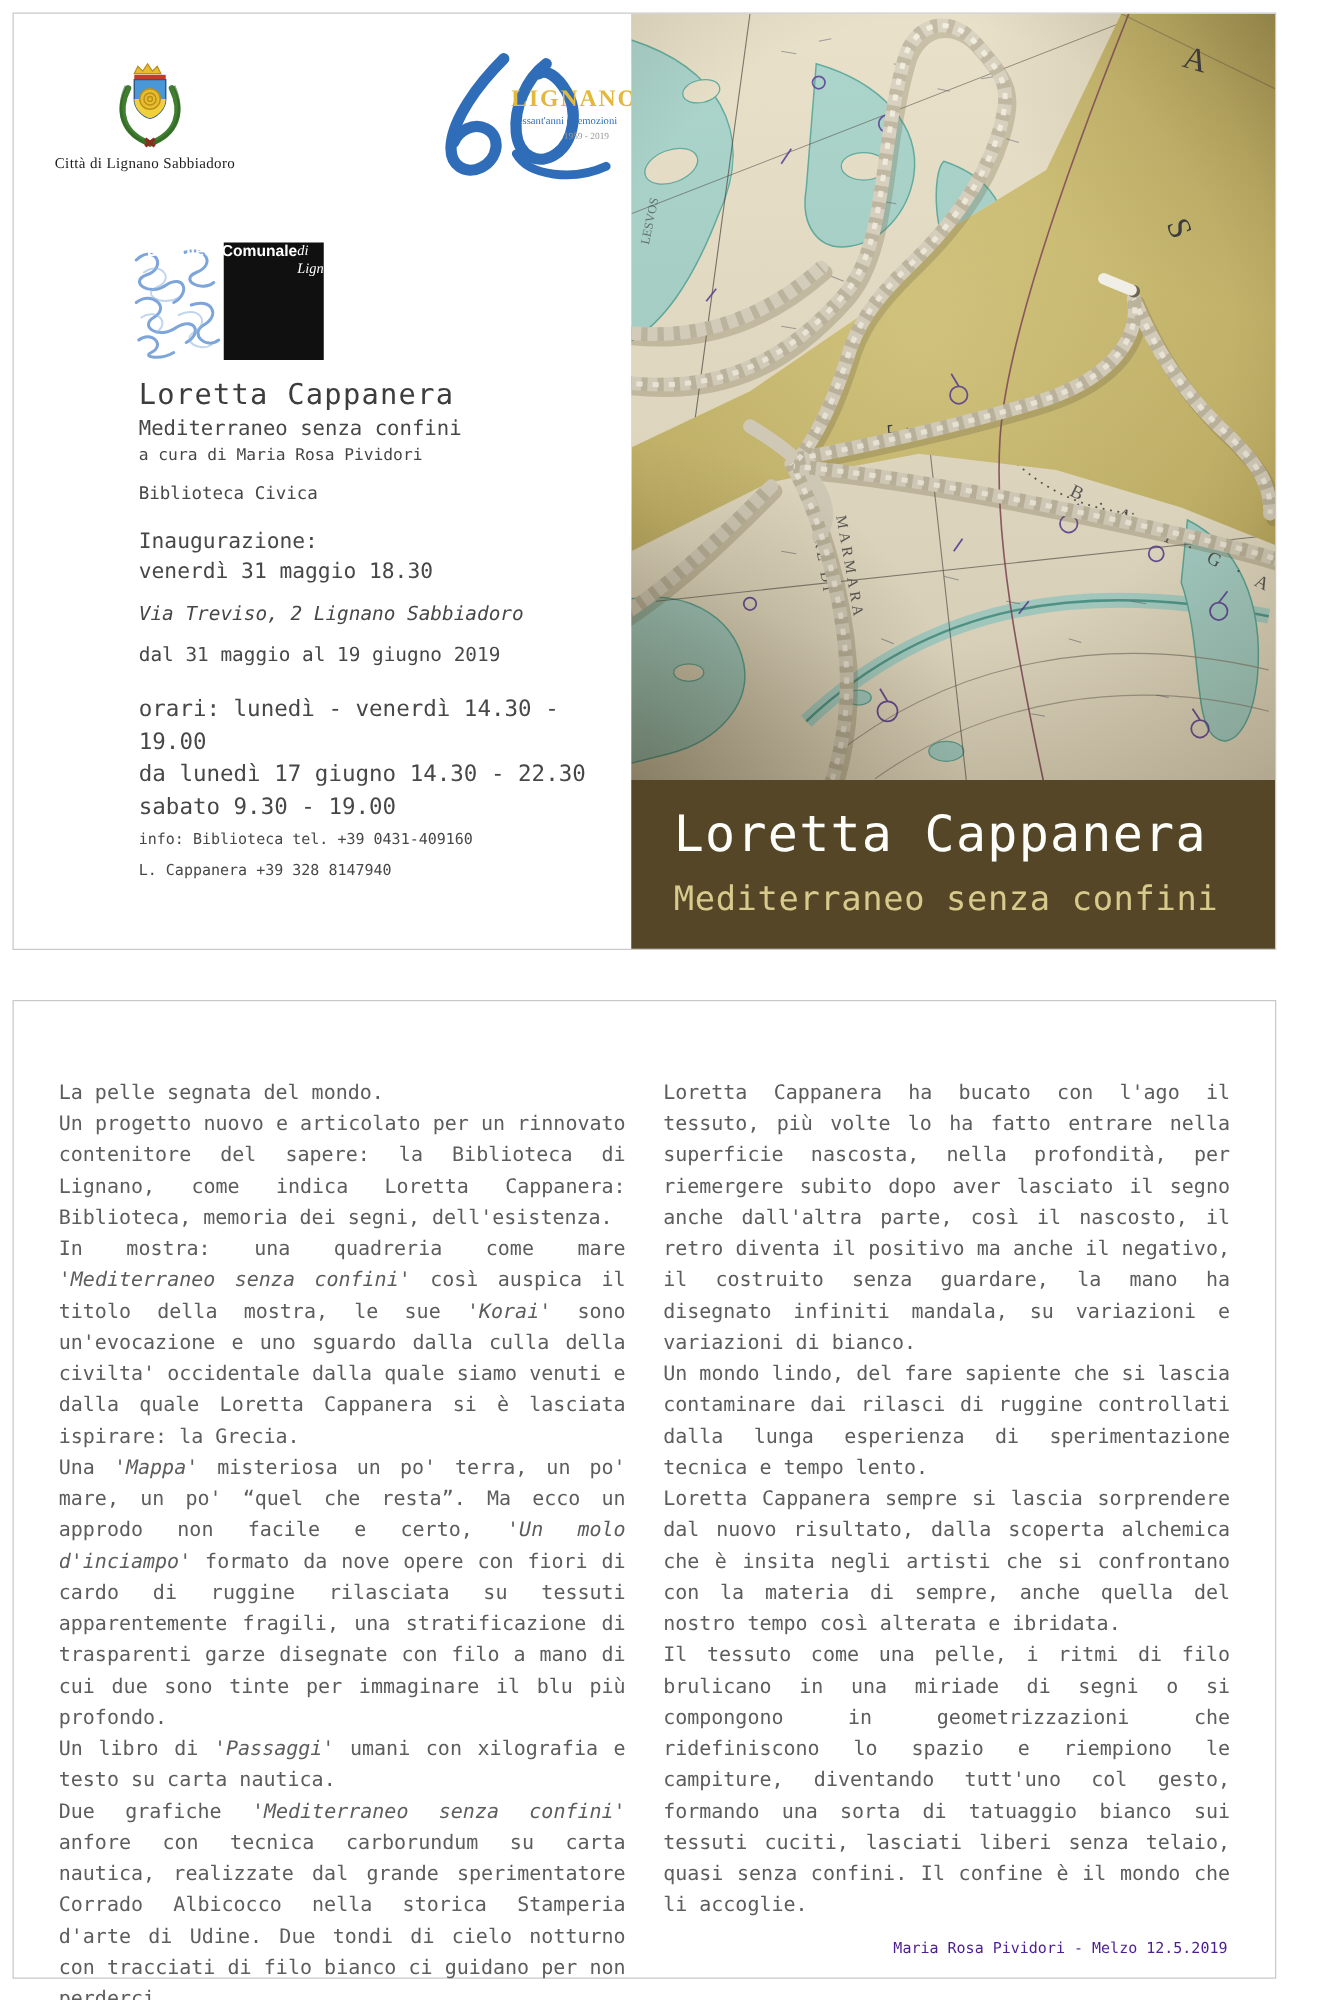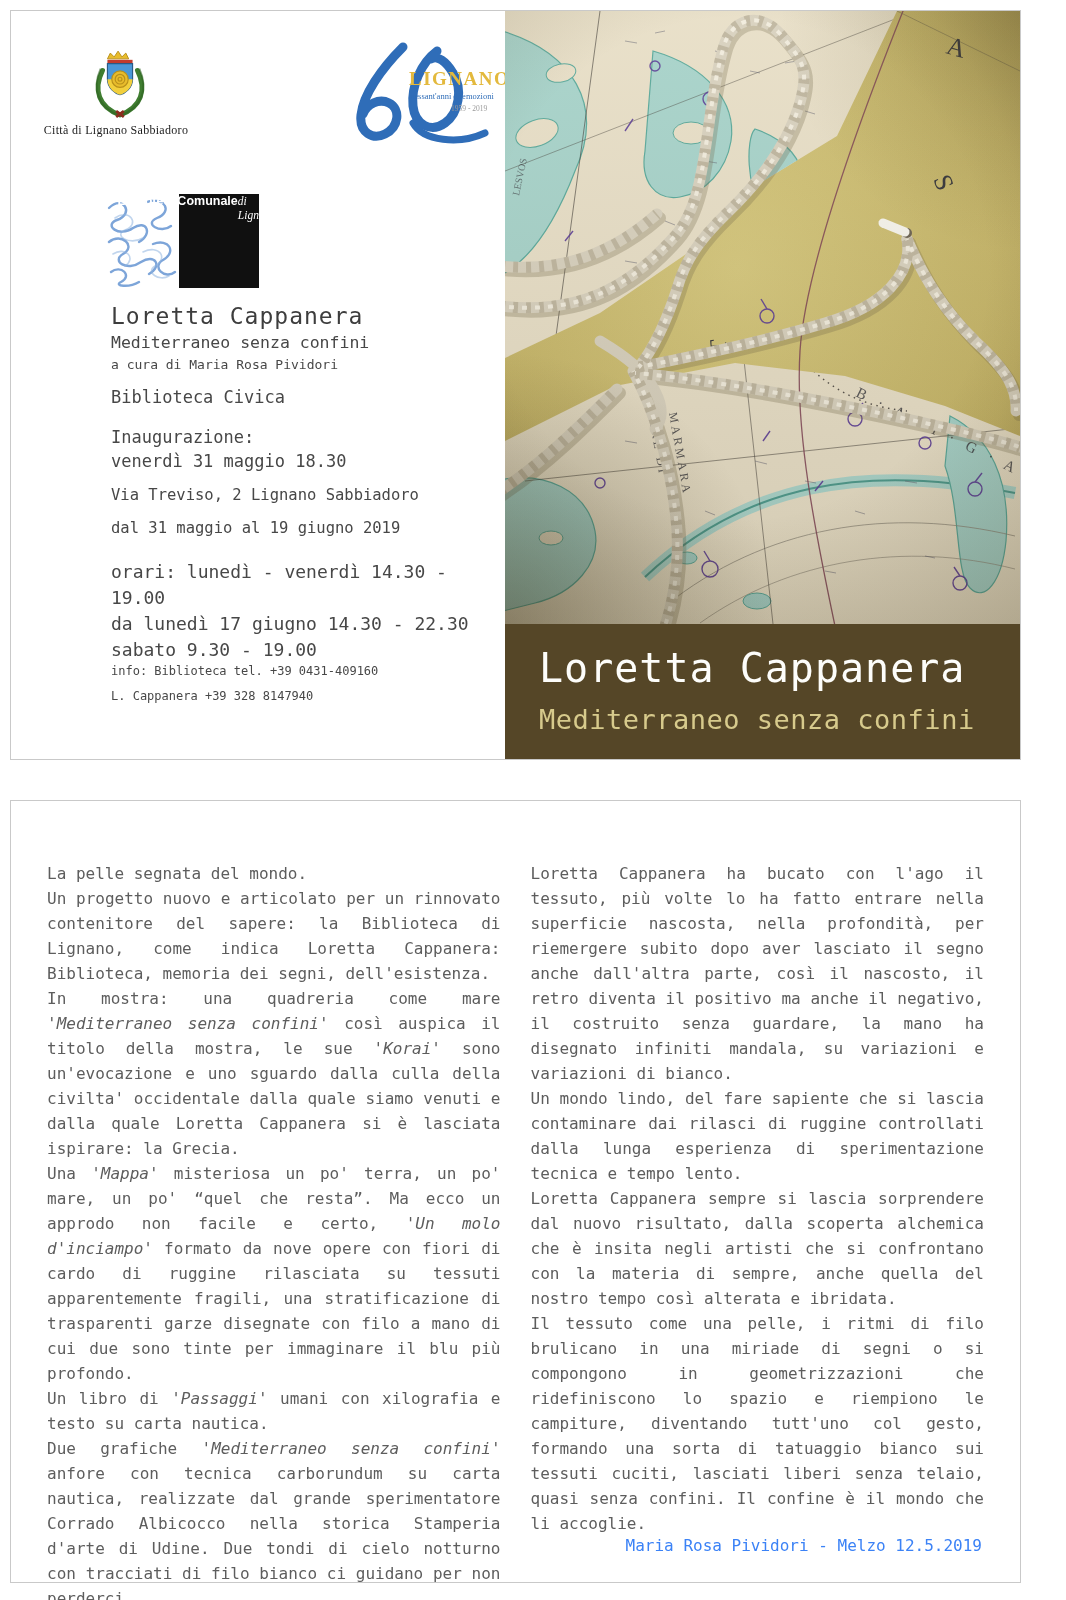--- a/index.html
+++ b/index.html
@@ -22,23 +22,23 @@
   .bib-logo{left:92px;top:183px;height:94px;display:flex;}
   .bib-scribble{width:76px;height:94px;background:#fff;}
   .bib-black{width:80px;height:94px;background:#101010;color:#fff;display:flex;flex-direction:row;justify-content:center;padding-left:9px;box-sizing:border-box;}
   .bib-black .b1{font-family:"Liberation Sans", sans-serif;font-weight:bold;font-size:12.5px;line-height:15px;}
   .bib-black .b2{font-family:"Liberation Serif", serif;font-style:italic;font-size:11.5px;line-height:14px;}
 
   .event{left:100px;top:292px;width:400px;color:#474747;}
   .event .artist{font-size:23px;letter-spacing:1px;color:#3d3d3d;margin-bottom:4px;}
   .event .exhibition{font-size:16.5px;margin-bottom:5px;}
   .event .curator{font-size:13px;margin-bottom:15px;}
-  .event .venue{font-size:17px;margin-bottom:18px;}
+  .event .venue{font-size:14px;margin-bottom:18px;}
   .event .opening{font-size:17px;line-height:24px;margin-bottom:13px;}
-  .event .address{font-size:15.5px;margin-bottom:15px;}
+  .event .address{font-size:15.5px;margin-bottom:15px;font-style:italic;}
   .event .period{font-size:15.5px;margin-bottom:22px;}
   .event .hours{font-size:18px;line-height:26px;}
   .info-block{left:100px;top:648px;width:400px;font-size:12px;line-height:25px;color:#474747;}
 
   
   .photo{position:absolute;top:0;right:0;width:515px;height:748px;}
   .photo-map{position:relative;width:515px;height:613px;overflow:hidden;}
   .photo-map svg{display:block;}
   .photo-vignette{position:absolute;left:0;top:0;width:100%;height:100%;
     background:
@@ -49,21 +49,21 @@
   }
   .photo-banner{width:515px;height:135px;background:#554627;box-sizing:border-box;padding:20px 0 0 34px;}
   .banner-title{font-size:40px;color:#fdfdfa;letter-spacing:1px;line-height:48px;}
   .banner-subtitle{font-size:27px;color:#d7ca8c;letter-spacing:.5px;line-height:40px;margin-top:8px;}
 
   
   .columns{display:flex;gap:30px;padding:60px 36px 0 36px;}
   .col{flex:1;}
   .col p{margin:0;text-align:justify;font-size:16px;line-height:25px;color:#5d5d5d;}
   .it{font-style:italic;}
-  .signature{text-align:right;font-size:16px;color:#3b82f6;padding-right:2px;}
+  .signature{text-align:right;margin-top:15px;font-size:12px;color:#4c1d95;padding-right:2px;}
 </style>
 </head>
 <body>
 
 <div id="top-panel" class="panel">
 
   <div class="abs" style="left:80px;top:38px;width:58px;height:70px;">
     <svg width="58" height="70" viewBox="0 0 60 72">
       <path d="M12,22 C2,42 8,60 30,68 C52,60 58,42 48,22" fill="none" stroke="#3f7d30" stroke-width="5" stroke-linecap="round"></path>
       <path d="M10,20 C1,40 6,60 30,69" fill="none" stroke="#2e6323" stroke-width="2" opacity=".6"></path>

